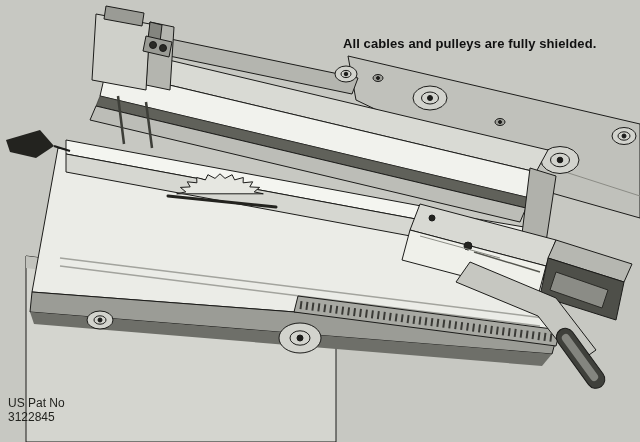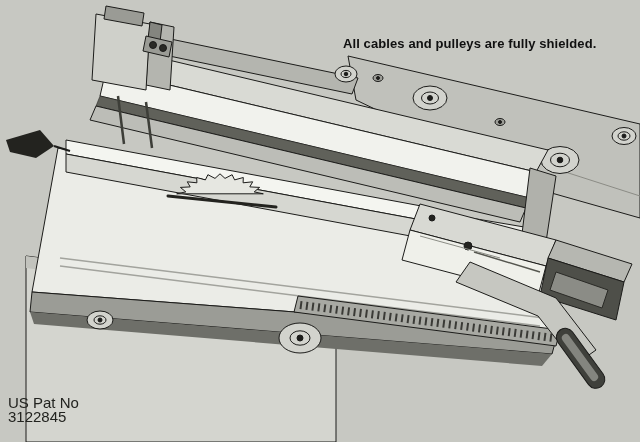--- a/index.html
+++ b/index.html
@@ -12,21 +12,21 @@
   }
   .stage { position:relative; width:604px; height:442px; }
   .stage svg { position:absolute; left:0; top:0; }
   .caption {
     position:absolute; left:343px; top:36px;
     font-size:13px; font-weight:bold; color:#101010;
     letter-spacing:0.1px; white-space:nowrap;
   }
   .patent {
     position:absolute; left:8px; top:396px;
-    font-size:15px; line-height:14px; color:#22231f;
+    font-size:12px; line-height:14px; color:#22231f;
   }
 </style>
 </head>
 <body>
 
 <div class="stage">
 
   <svg width="640" height="442" viewBox="0 0 640 442">
 
     <rect x="0" y="0" width="640" height="442" fill="var(--bg)"></rect>

